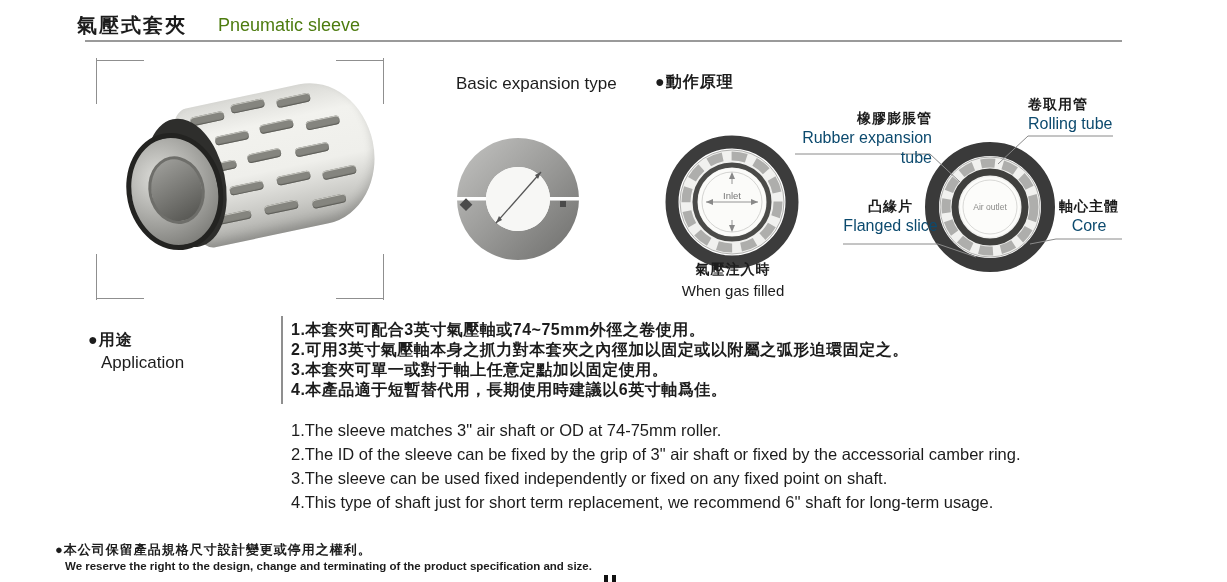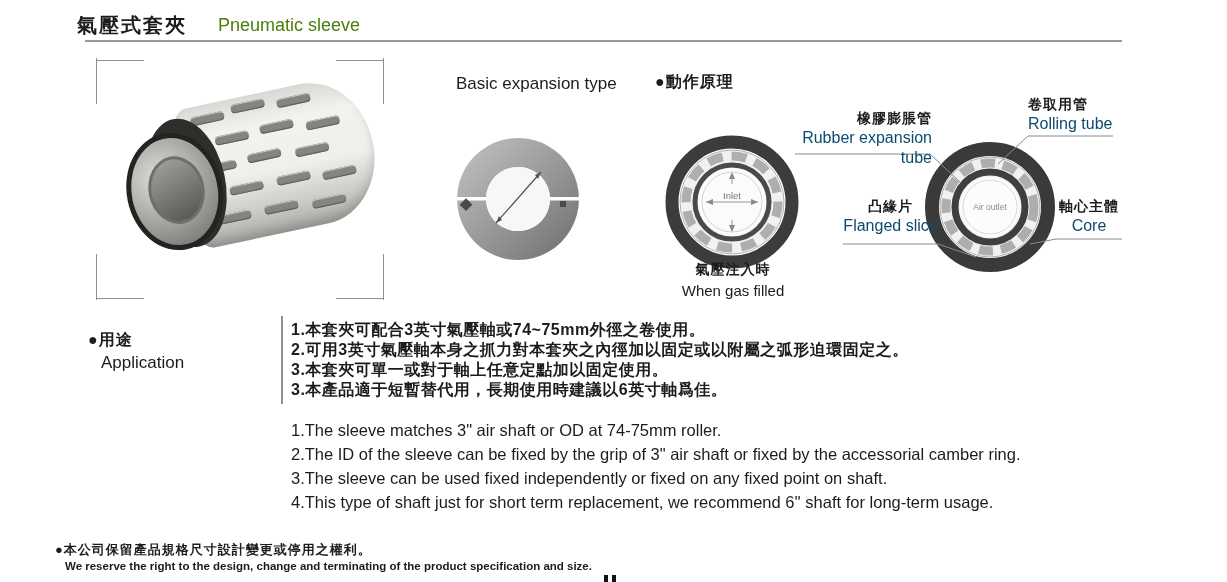--- a/index.html
+++ b/index.html
@@ -168,21 +168,21 @@
   <div class="abs" style="left:88px;top:330px;">
     <div class="sec-zh">●用途</div>
     <div class="sec-en">Application</div>
   </div>
   <div class="abs" style="left:281px;top:316px;width:1.5px;height:88px;background:#8f8f8f;"></div>
 
   <div class="abs" style="left:291px;top:320px;width:700px;">
     <div class="zh-note">1.本套夾可配合3英寸氣壓軸或74~75mm外徑之卷使用。</div>
     <div class="zh-note">2.可用3英寸氣壓軸本身之抓力對本套夾之內徑加以固定或以附屬之弧形迫環固定之。</div>
     <div class="zh-note">3.本套夾可單一或對于軸上任意定點加以固定使用。</div>
-    <div class="zh-note">3.本產品適于短暫替代用，長期使用時建議以6英寸軸爲佳。</div>
+    <div class="zh-note">4.本產品適于短暫替代用，長期使用時建議以6英寸軸爲佳。</div>
   </div>
 
   <div class="abs" style="left:291px;top:418px;width:800px;">
     <div class="en-note">1.The sleeve matches 3" air shaft or OD at 74-75mm roller.</div>
     <div class="en-note">2.The ID of the sleeve can be fixed by the grip of 3" air shaft or fixed by the accessorial camber ring.</div>
     <div class="en-note">3.The sleeve can be used fixed independently or fixed on any fixed point on shaft.</div>
     <div class="en-note">4.This type of shaft just for short term replacement, we recommend 6'' shaft for long-term usage.</div>
   </div>
 
   <div class="abs" style="left:35px;top:541px;">

